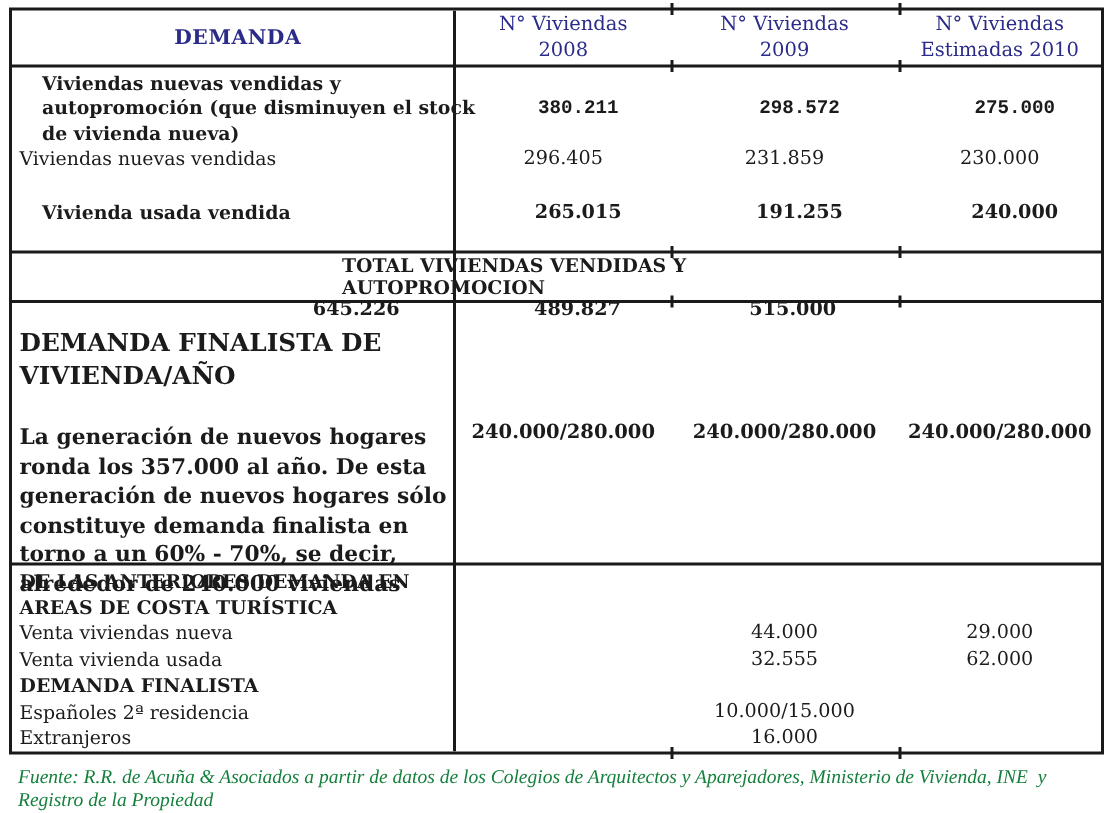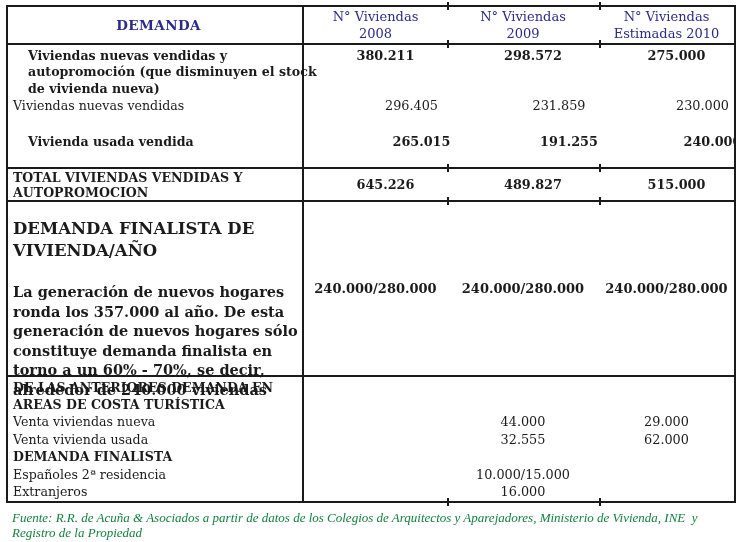--- a/index.html
+++ b/index.html
@@ -10,36 +10,36 @@
   }
   .tbl{
     position:absolute;left:6px;top:5px;width:730px;height:498px;
     border:2px solid #1a1a1a;box-sizing:border-box;overflow:hidden;
   }
   .vsep{position:absolute;left:294px;top:0;bottom:0;width:2px;background:#1a1a1a;}
   .tick{position:absolute;width:2px;height:8px;background:#1a1a1a;}
   .sec{box-sizing:border-box;display:flex;}
   .sec-header{height:38px;border-bottom:2px solid #1a1a1a;align-items:center;}
   .sec-block{height:124px;border-bottom:2px solid #1a1a1a;display:block;padding-top:3px;}
-  .sec-total{height:33px;border-bottom:2px solid #1a1a1a;align-items:center;}
+  .sec-total{height:33px;border-bottom:2px solid #1a1a1a;align-items:center;flex-direction:column;}
   .sec-fin{height:175px;border-bottom:2px solid #1a1a1a;}
   .sec-costa{height:124px;display:block;padding-top:1px;}
   .lbl{width:296px;box-sizing:border-box;padding-left:5px;flex:none;}
   .vals{width:430px;display:flex;flex:none;}
   .vc{text-align:center;box-sizing:border-box;}
   .c1{width:143px;}.c2{width:152px;}.c3{width:135px;}
   .pre{white-space:pre;}
   .b{font-weight:bold;padding-left:20px;}
   .hdr{color:#2b2b8a;font-weight:normal;font-size:13px;line-height:17px;}
   .hdr-demanda{color:#2b2b8a;font-weight:bold;font-size:13.5px;letter-spacing:.4px;
     width:100%;text-align:center;}
   .srow{display:flex;font-size:12.6px;}
   .sub1{height:49px;line-height:16.3px;}
-  .sub1 .vals{align-items:flex-start;}
-  .sub2,.sub3,.sub4{height:17px;line-height:17px;gap:36px;}
+  .sub1 .vals{align-items:center;font-family:Liberation Mono, monospace;}
+  .sub2,.sub3,.sub4{height:17px;line-height:17px;}
   .spacer{height:19px;}
   .num{font-size:12.8px;}
   .tot-lbl{font-weight:bold;font-size:12.6px;line-height:15px;}
   .fin-lbl{padding-top:16px;}
   .fin-title{font-weight:bold;font-size:16.5px;line-height:21.5px;}
   .fin-body{font-weight:bold;font-size:14.5px;line-height:19.5px;margin-top:21px;}
   .fin-vals{align-items:center;font-weight:bold;font-size:13px;}
   .crow{display:flex;font-size:12.6px;height:17.6px;line-height:17.6px;}
   .crow-head{height:35px;line-height:17px;display:flex;align-items:flex-end;}
   .costa-h{font-weight:bold;font-size:12.6px;line-height:17px;}

